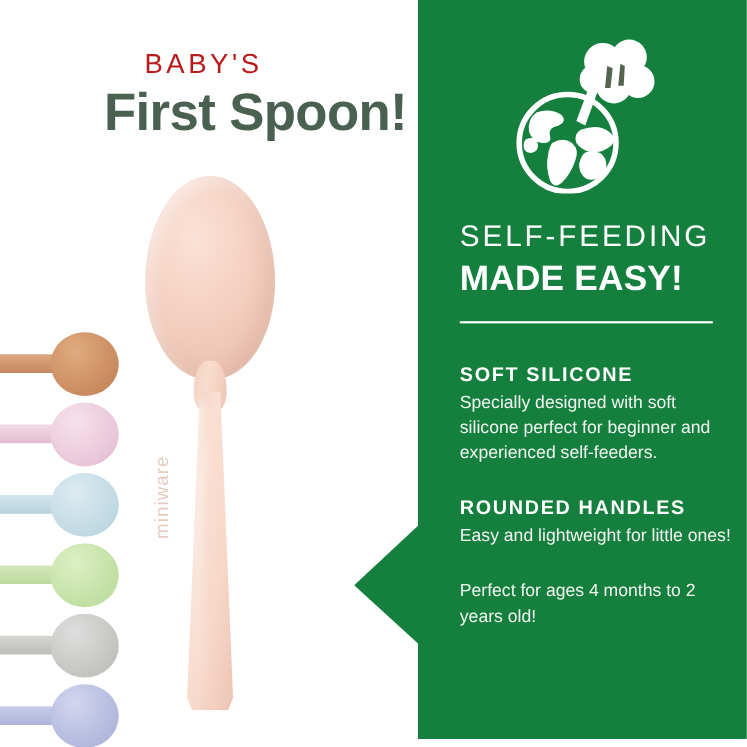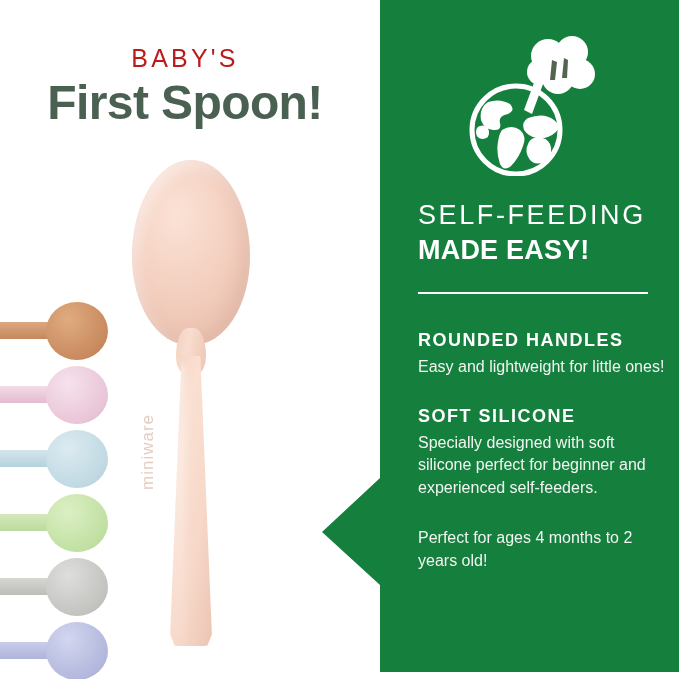--- a/index.html
+++ b/index.html
@@ -29,21 +29,21 @@
     text-align:center;
     font-size:25px;
     font-weight:400;
     letter-spacing:3.2px;
     color:#b91c1c;
   }
   .headline {
     position:absolute;
     left:0; top:75px;
     width:370px;
-    text-align:center;
+    text-align:right;
     font-size:48px;
     font-weight:700;
     letter-spacing:-0.6px;
     color:#4a6051;
   }
 
   
   .swatch-strip {
     position:absolute;
     left:-52px; top:300px;
@@ -146,21 +146,21 @@
     width:250px;
     font-size:27px;
     font-weight:400;
     letter-spacing:2.6px;
     color:#ffffff;
   }
   .panel-title-main {
     position:absolute;
     left:96px; top:235px;
     width:260px;
-    font-size:27px;
+    font-size:32px;
     font-weight:700;
     letter-spacing:0.2px;
     color:#ffffff;
   }
   .divider {
     position:absolute;
     left:96px; top:292px;
     width:230px; height:2px;
     background:#ffffff;
   }
@@ -258,25 +258,25 @@
         </g>
       </svg>
     </div>
 
     <div class="panel-title-sub">SELF-FEEDING</div>
     <div class="panel-title-main">MADE EASY!</div>
     <div class="divider"></div>
 
     <div class="features">
       <div class="feature">
+        <div class="feature-title">SOFT SILICONE</div>
+        <div class="feature-body">Specially designed with soft silicone perfect for beginner and experienced self-feeders.</div>
+      </div>
+      <div class="feature">
         <div class="feature-title">ROUNDED HANDLES</div>
         <div class="feature-body">Easy and lightweight for little ones!</div>
       </div>
       <div class="feature">
-        <div class="feature-title">SOFT SILICONE</div>
-        <div class="feature-body">Specially designed with soft silicone perfect for beginner and experienced self-feeders.</div>
-      </div>
-      <div class="feature">
         <div class="feature-body">Perfect for ages 4 months to 2 years old!</div>
       </div>
     </div>
   </div>
 </div>
 
 </body></html>

